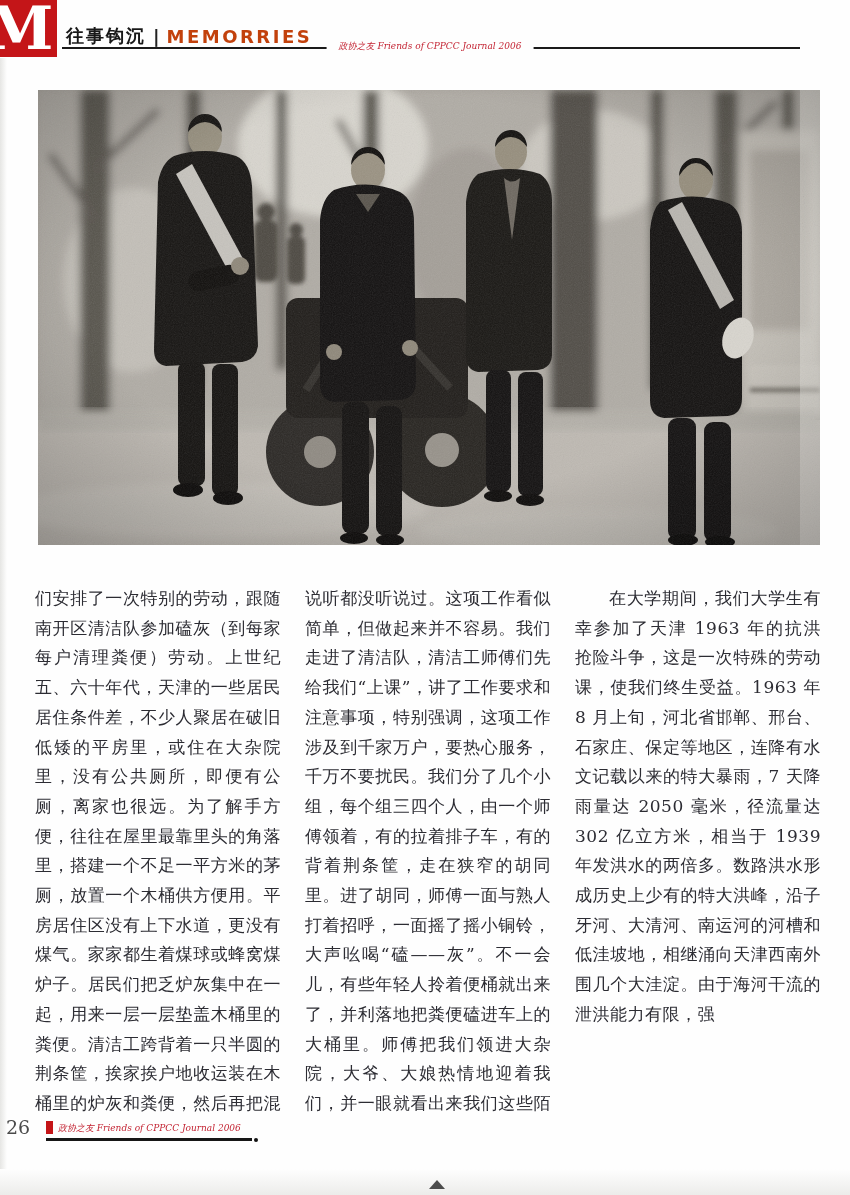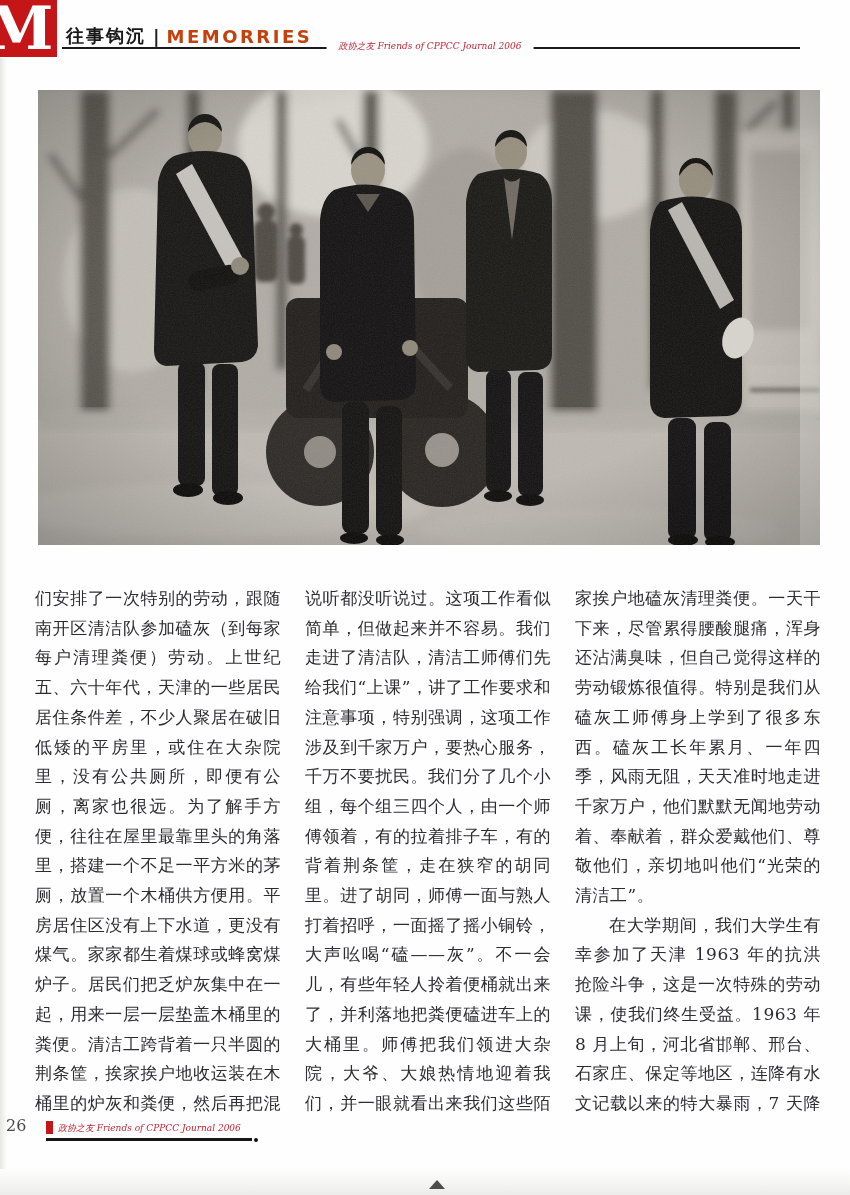--- a/index.html
+++ b/index.html
@@ -43,21 +43,21 @@
     display:flex;gap:24px;overflow:hidden;
   }
   .col{flex:1;min-width:0;}
   .col p{
     margin:0;font-size:17px;line-height:29.7px;text-align:justify;
     color:#2c2c33;letter-spacing:0.5px;
   }
   .col p.indent{text-indent:2em;}
   
   .footer-pagenum{
-    position:absolute;left:6px;top:1116px;font-size:16px;color:#4a4a4a;
+    position:absolute;left:6px;top:1116px;font-size:19px;color:#4a4a4a;
     font-family:"DejaVu Serif",serif;
   }
   .footer-block{
     position:absolute;left:46px;top:1121px;width:206px;
     display:flex;align-items:center;gap:5px;
     border-bottom:3px solid #161616;padding-bottom:4px;
   }
   .footer-block::after{
     content:"";position:absolute;right:-6px;bottom:-4px;width:4px;height:4px;
     background:#111;border-radius:50%;
@@ -227,21 +227,20 @@
   </div>
 
   <div class="columns">
     <div class="col">
       <p>们安排了一次特别的劳动，跟随南开区清洁队参加磕灰（到每家每户清理粪便）劳动。上世纪五、六十年代，天津的一些居民居住条件差，不少人聚居在破旧低矮的平房里，或住在大杂院里，没有公共厕所，即便有公厕，离家也很远。为了解手方便，往往在屋里最靠里头的角落里，搭建一个不足一平方米的茅厕，放置一个木桶供方便用。平房居住区没有上下水道，更没有煤气。家家都生着煤球或蜂窝煤炉子。居民们把乏炉灰集中在一起，用来一层一层垫盖木桶里的粪便。清洁工跨背着一只半圆的荆条筐，挨家挨户地收运装在木桶里的炉灰和粪便，然后再把混有炉灰的粪便倒入放在排子车上的大木桶里。倒的时候，要在大木桶的边缘上使劲地磕才能倒入，因此，给这项工作起了个名叫“磕灰”。对于我们这些出生在农村、又刚进大城市的大学生来</p>
     </div>
     <div class="col">
       <p>说听都没听说过。这项工作看似简单，但做起来并不容易。我们走进了清洁队，清洁工师傅们先给我们“上课”，讲了工作要求和注意事项，特别强调，这项工作涉及到千家万户，要热心服务，千万不要扰民。我们分了几个小组，每个组三四个人，由一个师傅领着，有的拉着排子车，有的背着荆条筐，走在狭窄的胡同里。进了胡同，师傅一面与熟人打着招呼，一面摇了摇小铜铃，大声吆喝“磕——灰”。不一会儿，有些年轻人拎着便桶就出来了，并利落地把粪便磕进车上的大桶里。师傅把我们领进大杂院，大爷、大娘热情地迎着我们，并一眼就看出来我们这些陌生人。一位大娘问师傅：“你们又招新工人了？”师傅说：“他们是大学生，来我们这儿劳动锻炼的。”大娘连连点头表示称赞。我们跟着清洁工师傅，背着粪筐，拉着小车，走街串巷，拐弯抹角，挨</p>
     </div>
     <div class="col">
-      <p>家挨户地磕灰清理粪便。一天干下来，尽管累得腰酸腿痛，浑身还沾满臭味，但自己觉得这样的劳动锻炼很值得。特别是我们从磕灰工师傅身上学到了很多东西。磕灰工长年累月、一年四季，风雨无阻，天天准时地走进千家万户，他们默默无闻地劳动着、奉献着，群众爱戴他们、尊敬他们，亲切地叫他们“光荣的清洁工”。</p>
       <p class="indent">在大学期间，我们大学生有幸参加了天津 1963 年的抗洪抢险斗争，这是一次特殊的劳动课，使我们终生受益。1963 年 8 月上旬，河北省邯郸、邢台、石家庄、保定等地区，连降有水文记载以来的特大暴雨，7 天降雨量达 2050 毫米，径流量达 302 亿立方米，相当于 1939 年发洪水的两倍多。数路洪水形成历史上少有的特大洪峰，沿子牙河、大清河、南运河的河槽和低洼坡地，相继涌向天津西南外围几个大洼淀。由于海河干流的泄洪能力有限，强</p>
     </div>
   </div>
 
   <div class="footer-pagenum">26</div>
   <div class="footer-block">
     <span class="footer-accent"></span>
     <span class="footer-label">政协之友 Friends of CPPCC Journal 2006</span>
   </div>
 

